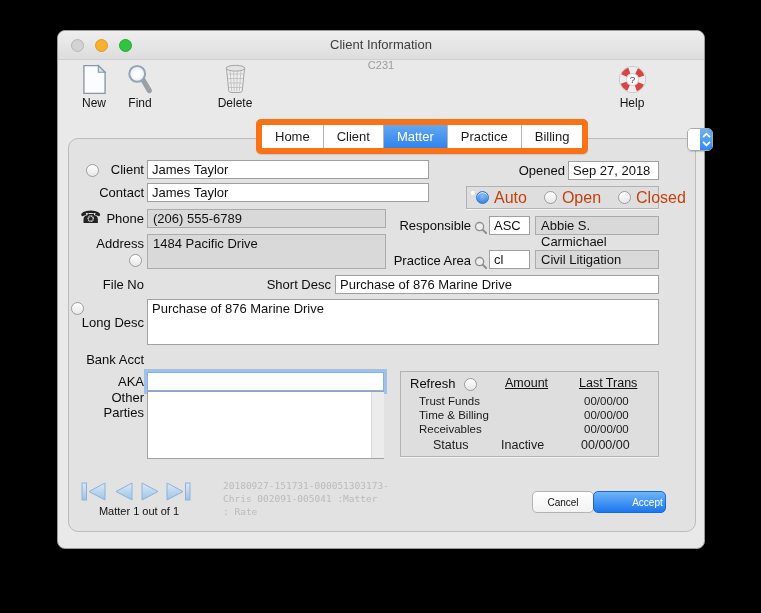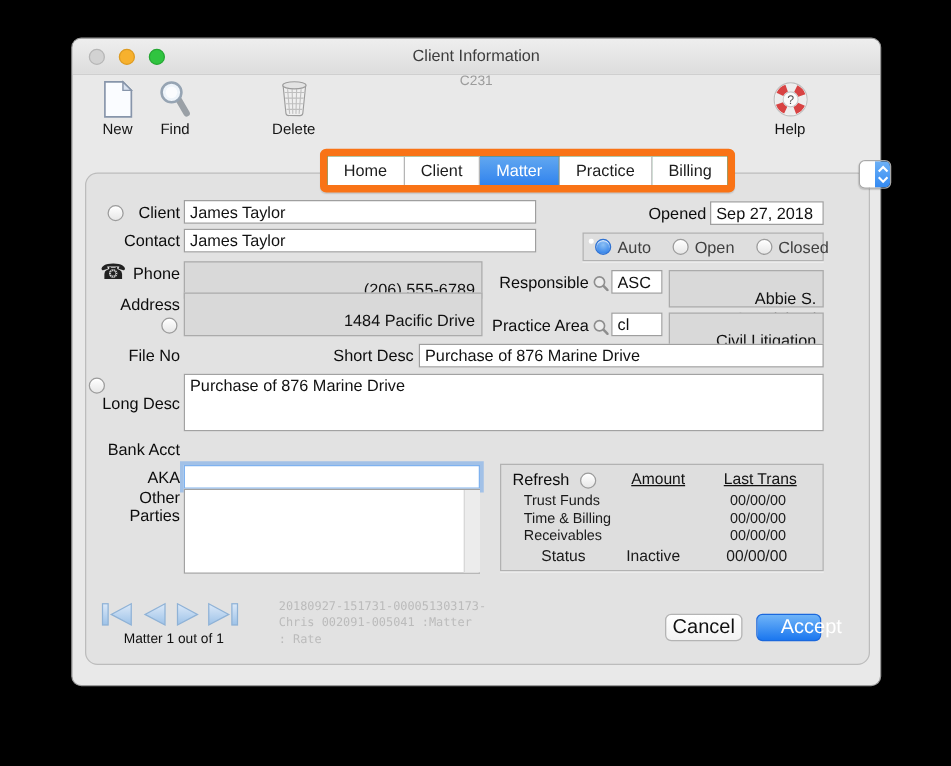--- a/index.html
+++ b/index.html
@@ -38,52 +38,52 @@
   .step-r{width:50%;background:linear-gradient(#6db1f7,#348af2);display:flex;align-items:center;justify-content:center;}
   
   .panel{position:absolute;left:10px;top:107px;width:628px;height:394px;background:#e2e2e2;
          border:1px solid #bcbcbc;border-radius:10px;box-sizing:border-box;}
   
   .lbl{position:absolute;font-size:13px;color:#0c0c0c;text-align:right;white-space:nowrap;}
   .inp{position:absolute;height:19px;box-sizing:border-box;background:#fff;border:1px solid #9f9f9f;
        font-family:inherit;font-size:13px;color:#111;padding:0 4px;margin:0;}
   .inp.focusring{border:1px solid #7fb2ef;box-shadow:0 0 0 3px rgba(110,165,235,.55);}
   .ro{position:absolute;box-sizing:border-box;background:#d9d9d9;border:1px solid #ababab;
-      font-size:13px;color:#111;padding:14px 5px;line-height:16px;text-align:right;}
+      font-size:13px;color:#111;padding:1px 5px;line-height:16px;}
   .pre{white-space:pre;}
   .ta{position:absolute;box-sizing:border-box;background:#fff;border:1px solid #a2a2a2;resize:none;
       font-family:inherit;font-size:13px;color:#111;padding:1px 4px;margin:0;}
   .radio{position:absolute;width:13px;height:13px;border-radius:50%;box-sizing:border-box;
          background:linear-gradient(#ffffff,#e7e7e7);border:1px solid #9c9c9c;
          box-shadow:inset 0 1px 1px rgba(255,255,255,.9);}
   .radio.sel{background:radial-gradient(circle at 50% 35%,#8cc0f5 0%,#3a87ea 75%);border-color:#2f72d2;}
   .radio.sel::after{content:"";position:absolute;left:4px;top:4px;width:3.5px;height:3.5px;border-radius:50%;background:#fff;}
   .groupbox{position:absolute;box-sizing:border-box;background:#dedede;border:1px solid #b2b2b2;
             box-shadow:0 1px 0 rgba(255,255,255,.7);}
   .rgroup{display:flex;align-items:center;padding:0 9px;gap:17px;}
-  .ritem{display:flex;align-items:center;gap:5px;font-size:13px;color:#404040;}
+  .ritem{display:flex;align-items:center;gap:5px;font-size:16px;color:#c2410c;}
   .ritem .r{position:static;flex:none;}
   .phoneglyph{position:absolute;font-size:17px;color:#222;line-height:1;}
   .lookup{position:absolute;width:13px;height:13px;}
   .scrolltrack{position:absolute;right:1px;top:1px;bottom:1px;width:12px;background:#ececec;border-left:1px solid #d8d8d8;}
   
   .rp-lbl{position:absolute;font-size:13px;color:#0c0c0c;white-space:nowrap;}
   .rp-hdr{position:absolute;font-size:12.5px;color:#111;text-decoration:underline;white-space:nowrap;}
   .rp-row{position:absolute;font-size:11.5px;color:#1a1a1a;white-space:nowrap;}
   .rp-val{text-align:left;}
   .rp-status{font-size:12.5px;}
   
   .navbtn{position:absolute;top:450px;height:21px;cursor:default;}
   .poslabel{position:absolute;left:18px;width:126px;top:474px;text-align:center;font-size:11px;color:#111;}
   .log{position:absolute;left:165px;top:448px;font-family:"DejaVu Sans Mono","Liberation Mono",monospace;
        font-size:9.5px;line-height:13px;color:#bbbbbb;white-space:pre;}
-  .btn{position:absolute;top:460px;height:22px;box-sizing:border-box;border-radius:5px;font-size:16px;
+  .btn{position:absolute;top:460px;height:22px;box-sizing:border-box;border-radius:5px;font-size:10px;
        display:flex;align-items:center;justify-content:center;font-family:inherit;}
   .btn.cancel{left:474px;width:62px;background:linear-gradient(#ffffff,#f2f2f2);border:1px solid #b4b4b4;color:#111;}
-  .btn.accept{left:547px;width:52px;background:linear-gradient(#6fb4f8,#1b77ef);border:1px solid #1a68dd;color:#fff;padding-left:36px;}
+  .btn.accept{left:535px;width:73px;background:linear-gradient(#6fb4f8,#1b77ef);border:1px solid #1a68dd;color:#fff;padding-left:36px;}
 </style>
 </head>
 <body>
 
 <div class="stage">
 
   <svg width="0" height="0" style="position:absolute">
     <defs>
       <linearGradient id="navg" x1="0" y1="0" x2="0" y2="1">
         <stop offset="0" stop-color="#dce9f8"></stop>

